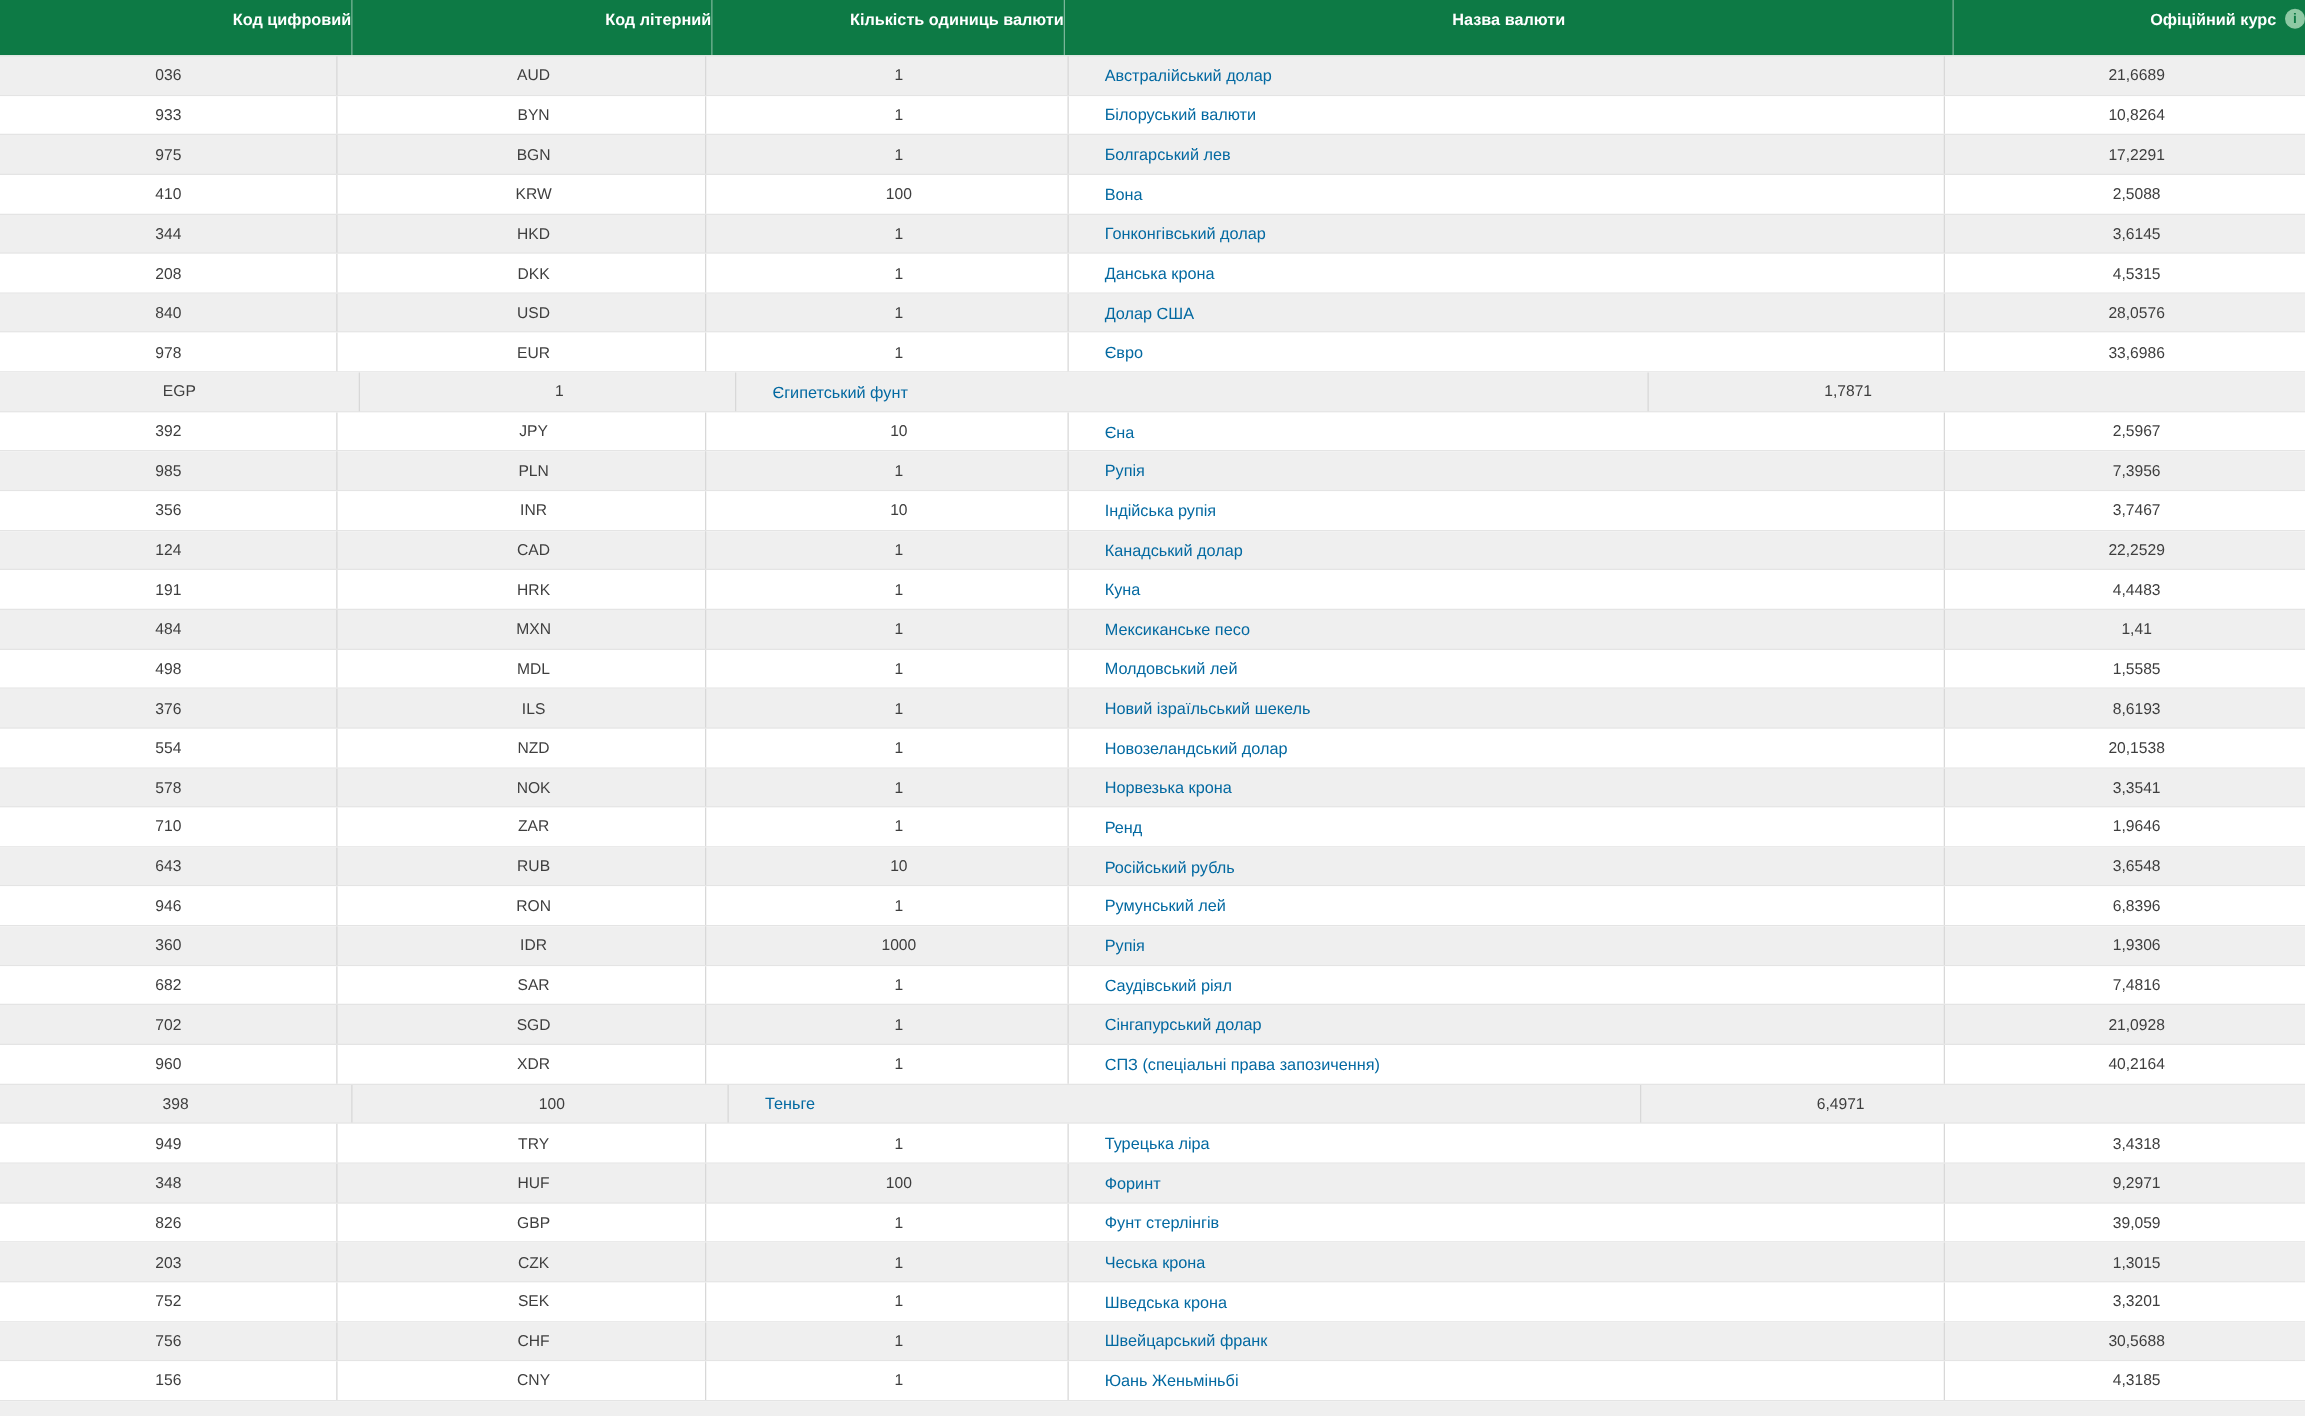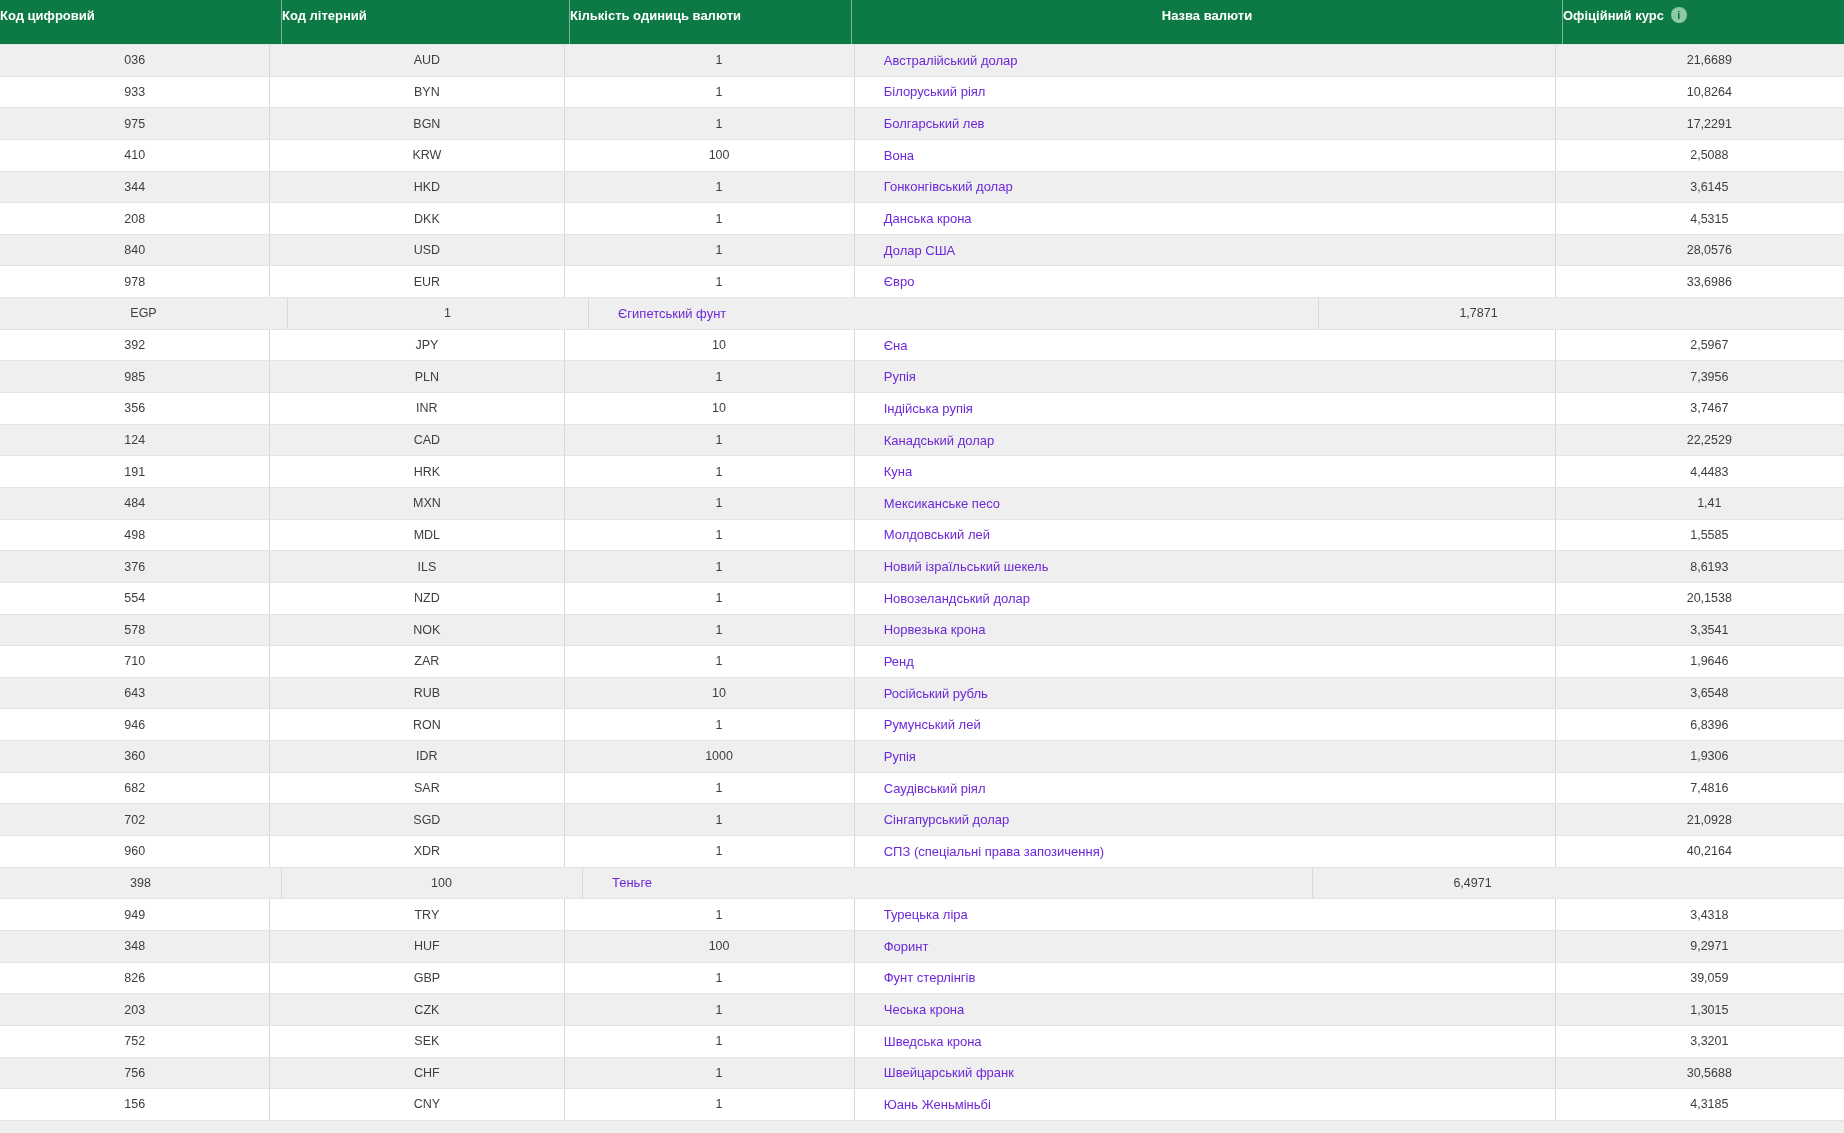--- a/index.html
+++ b/index.html
@@ -19,21 +19,21 @@
     height: 45px;
     background: #0d7a45;
     border-bottom: 1px solid #dfe7e2;
   }
   .hcell {
     color: #ffffff;
     font-size: 13px;
     font-weight: bold;
     padding-top: 8px;
     display: flex;
-    justify-content: flex-start;
+    justify-content: flex-end;
     align-items: flex-start;
     border-right: 1px solid rgba(255,255,255,0.45);
   }
   .hcell:last-child { border-right: none; }
   .row {
     display: flex;
     height: 31.65px;
     border-bottom: 1px solid #e4e4e4;
     gap: 19px;
   }
@@ -49,21 +49,21 @@
     overflow: hidden;
     white-space: nowrap;
   }
   .cell:last-child { border-right: none; }
   .c1 { width: 282px; }
   .c2 { width: 288px; }
   .c3 { width: 282px; }
   .c4 { width: 711px; justify-content: flex-start; padding-left: 10px; }
   .c5 { width: 281px; }
   .name-link {
-    color: #6d28d9;
+    color: #0369a1;
     text-decoration: none;
     font-size: 13px;
     cursor: pointer;
   }
   .info-icon {
     display: inline-flex;
     width: 16px;
     height: 16px;
     margin-left: 7px;
     margin-top: -1px;
@@ -108,21 +108,21 @@
     <div class="cell c4">
       <a class="name-link">Австралійський долар</a>
     </div>
     <div class="cell c5">21,6689</div>
   </div>
       <div class="row plain">
     <div class="cell c1">933</div>
     <div class="cell c2">BYN</div>
     <div class="cell c3">1</div>
     <div class="cell c4">
-      <a class="name-link">Білоруський ріял</a>
+      <a class="name-link">Білоруський валюти</a>
     </div>
     <div class="cell c5">10,8264</div>
   </div>
       <div class="row stripe">
     <div class="cell c1">975</div>
     <div class="cell c2">BGN</div>
     <div class="cell c3">1</div>
     <div class="cell c4">
       <a class="name-link">Болгарський лев</a>
     </div>

